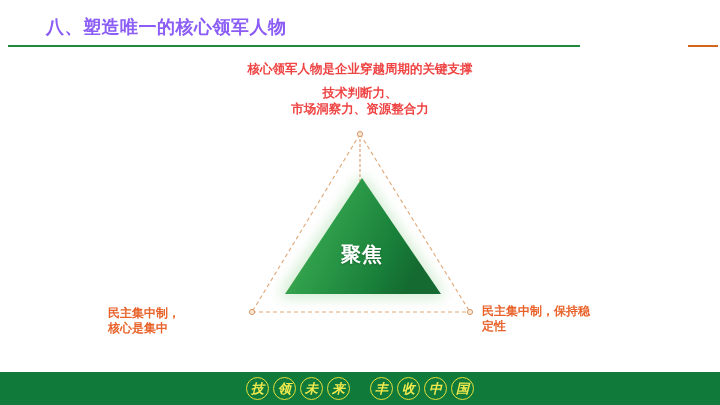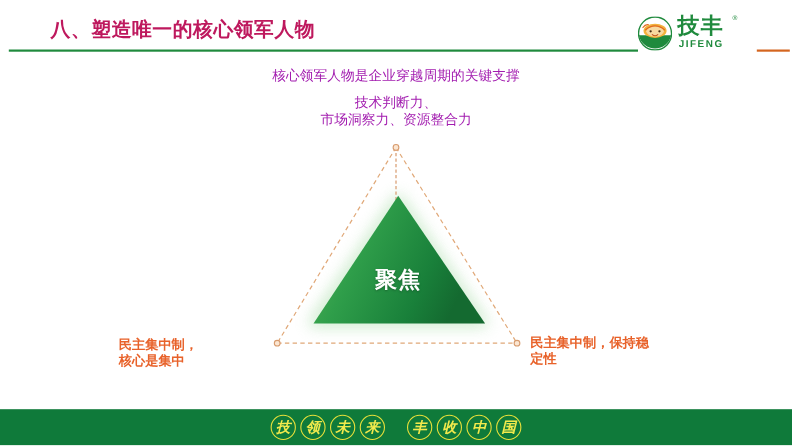--- a/index.html
+++ b/index.html
@@ -19,21 +19,21 @@
     overflow: hidden;
   }
 
   
   .slide-title {
     position: absolute;
     left: 46px;
     top: 15px;
     font-size: 18px;
     font-weight: bold;
-    color: #be185d;
+    color: #8b5cf6;
     letter-spacing: 0.5px;
     white-space: nowrap;
   }
   .rule-green {
     position: absolute;
     left: 8px;
     top: 45px;
     width: 572px;
     height: 2px;
     background: #1f8a3d;
@@ -90,22 +90,22 @@
     letter-spacing: 1.4px;
     white-space: nowrap;
   }
 
   
   .lead-line {
     position: absolute;
     left: 0;
     width: 720px;
     text-align: center;
-    color: #a21caf;
-    font-weight: normal;
+    color: #ef4444;
+    font-weight: bold;
     white-space: nowrap;
   }
   .lead-1 { top: 61px;  font-size: 12.5px; }
   .lead-2 { top: 85px;  font-size: 12.5px; }
   .lead-3 { top: 101px; font-size: 12.5px; }
 
   
   .diagram {
     position: absolute;
     left: 0;
@@ -189,36 +189,20 @@
 </style>
 </head>
 <body>
 
 <div id="slide">
 
   <div class="slide-title">八、塑造唯一的核心领军人物</div>
   <div class="rule-green"></div>
   <div class="rule-orange"></div>
 
-  <div class="logo">
-    <svg class="logo-mark" viewBox="0 0 62 62">
-      <circle cx="31" cy="31" r="30" fill="#ffffff" stroke="#1f8a3d" stroke-width="2.5"></circle>
-      <path d="M1.6 34 A30 30 0 0 0 60.4 34 Z" fill="#1f8a3d"></path>
-      <ellipse cx="31" cy="26" rx="21" ry="13" fill="#f2b23c"></ellipse>
-      <ellipse cx="31" cy="27" rx="16" ry="9.5" fill="#f7d9a0"></ellipse>
-      <path d="M14 24 q8 -7 17 -7 q9 0 17 7" fill="none" stroke="#e06a20" stroke-width="2.4" stroke-linecap="round"></path>
-      <circle cx="23" cy="27" r="2.1" fill="#4a2d12"></circle>
-      <circle cx="39" cy="27" r="2.1" fill="#4a2d12"></circle>
-      <path d="M26 33 q5 4 10 0" fill="none" stroke="#c0521a" stroke-width="2" stroke-linecap="round"></path>
-      <path d="M9 20 q4 -6 10 -5" fill="none" stroke="#e06a20" stroke-width="2.2" stroke-linecap="round"></path>
-    </svg>
-    <div class="logo-cn">技丰</div>
-    <div class="logo-reg">®</div>
-    <div class="logo-en">JIFENG</div>
-  </div>
 
   <div class="lead-line lead-1">核心领军人物是企业穿越周期的关键支撑</div>
   <div class="lead-line lead-3">市场洞察力、资源整合力</div>
   <div class="lead-line lead-2">技术判断力、</div>
 
   <svg class="diagram" viewBox="0 0 720 405">
     <defs>
       <linearGradient id="triGrad" x1="0" y1="0" x2="1" y2="0.35">
         <stop offset="0%" stop-color="#5cb85c"></stop>
         <stop offset="38%" stop-color="#2f9e4a"></stop>

